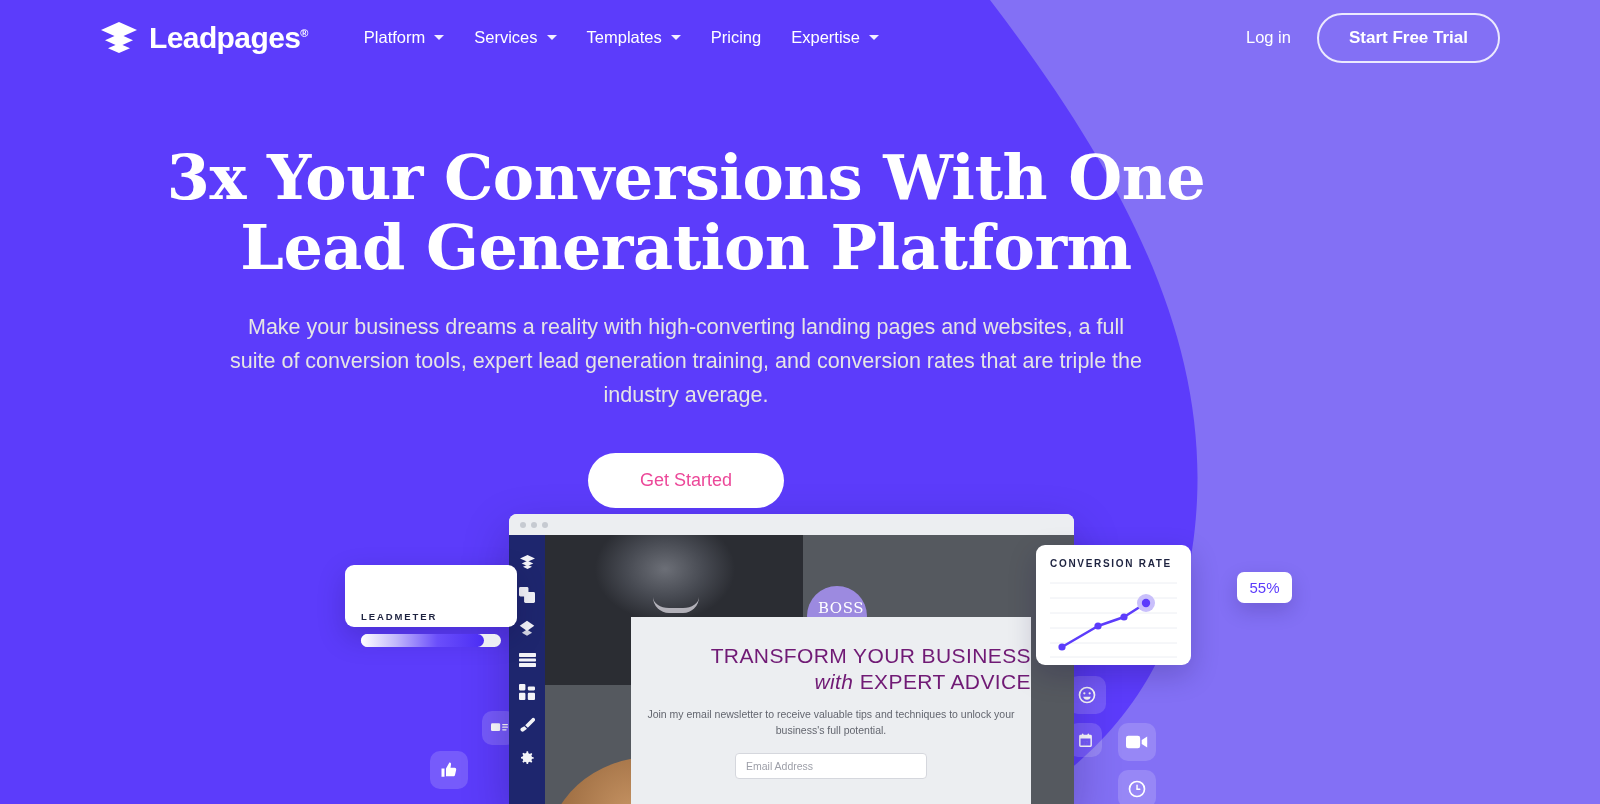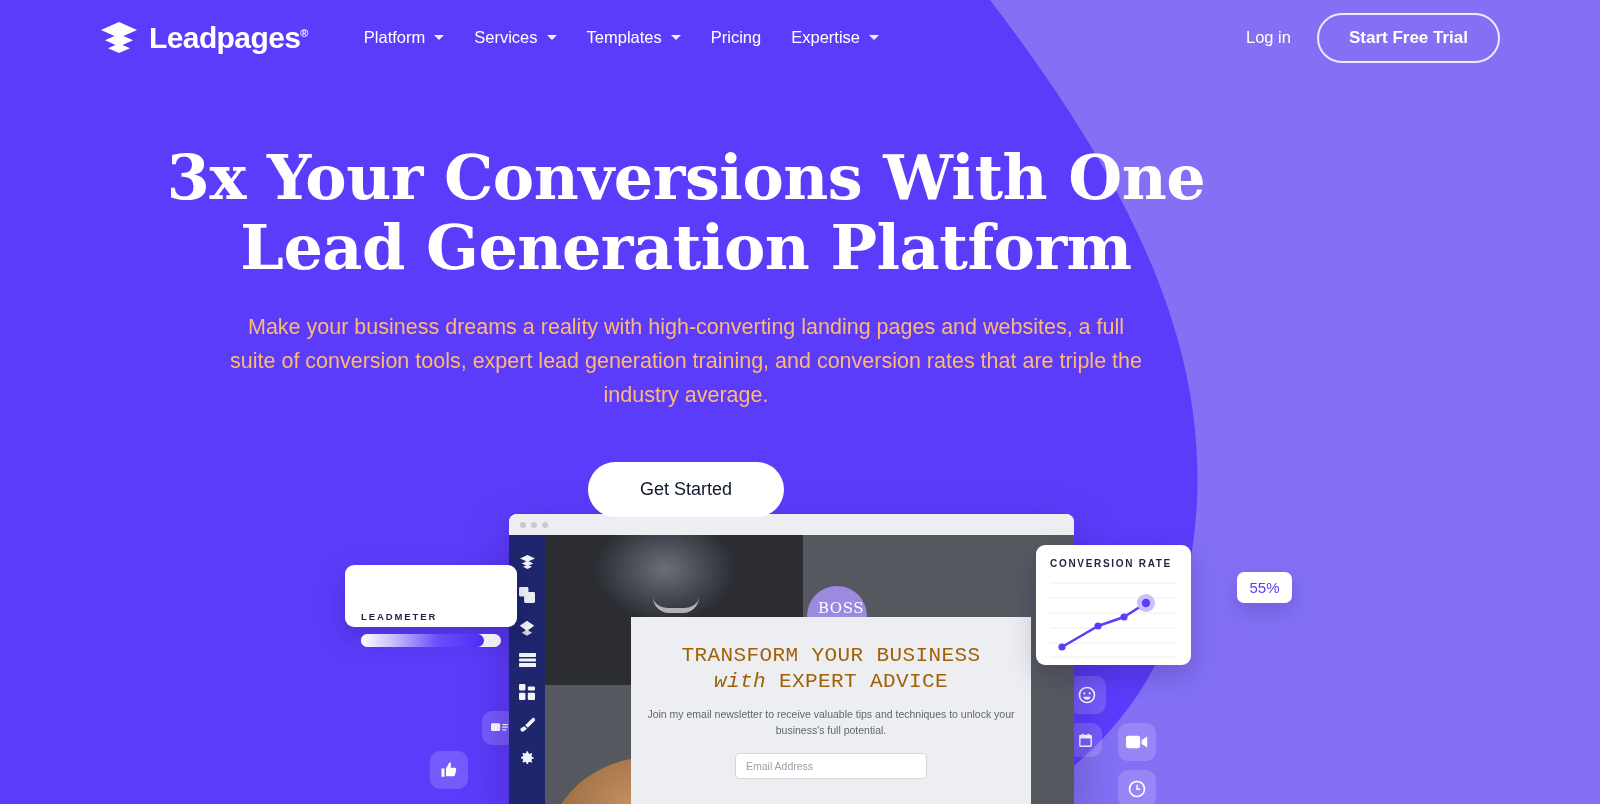--- a/index.html
+++ b/index.html
@@ -53,26 +53,26 @@
 
   
   .hero { position: absolute; top: 0; left: 0; width: 1372px; z-index: 30; text-align: center; }
   .headline {
     margin-top: 143px; color: #fff;
     font-family: "DejaVu Serif", "Liberation Serif", serif;
     font-size: 62px; font-weight: 700; line-height: 1.13;
     letter-spacing: -.5px;
   }
   .subhead {
-    margin: 27px auto 17px; width: 920px; color: #fdba74;
+    margin: 27px auto 8px; width: 920px; color: #e5e5e5;
     font-size: 21.5px; line-height: 1.59; font-weight: 400;
   }
   .cta {
     margin-top: 32px; display: inline-block;
-    background: #fff; color: #0f172a; border: none; border-radius: 999px;
+    background: #fff; color: #ec4899; border: none; border-radius: 999px;
     font-size: 18px; font-weight: 500; padding: 17px 52px; cursor: pointer;
     font-family: "Liberation Sans", sans-serif;
     text-align: right;
   }
 
   
   .illo { position: absolute; left: 0; top: 0; width: 1600px; height: 804px; z-index: 20; }
 
   
   .tile { position: absolute; background: rgba(255,255,255,.16); border-radius: 10px;
@@ -111,22 +111,22 @@
     position: absolute; left: 2px; top: 222px; width: 210px; height: 190px;
     border-radius: 50%;
     background: radial-gradient(ellipse at 40% 30%, #c69363 0%, #9a6a3f 45%, #6e4726 100%);
   }
 
   .lp-card {
     position: absolute; left: 86px; top: 82px; width: 400px; height: 187px;
     background: #eceef1; text-align: center; padding-top: 26px;
   }
   .lp-h1 {
-    font-family: Liberation Mono, monospace;
-    font-size: 21px; color: #a16207; letter-spacing: .4px; line-height: 1.24;
+    font-family: Liberation Sans, sans-serif;
+    font-size: 21px; color: #701a75; letter-spacing: .4px; line-height: 1.24; text-align: right;
   }
   .lp-h1 em { font-style: italic; }
   .lp-p { margin-top: 12px; font-size: 10.5px; color: #63666f; line-height: 1.5; }
   .lp-input {
     margin: 14px auto 0; width: 192px; height: 26px; background: #fff;
     border: 1px solid #d5d7dd; border-radius: 4px;
     display: flex; align-items: center; padding-left: 10px;
     font-size: 10.5px; color: #9d9fa8;
   }
   .bossgal {

